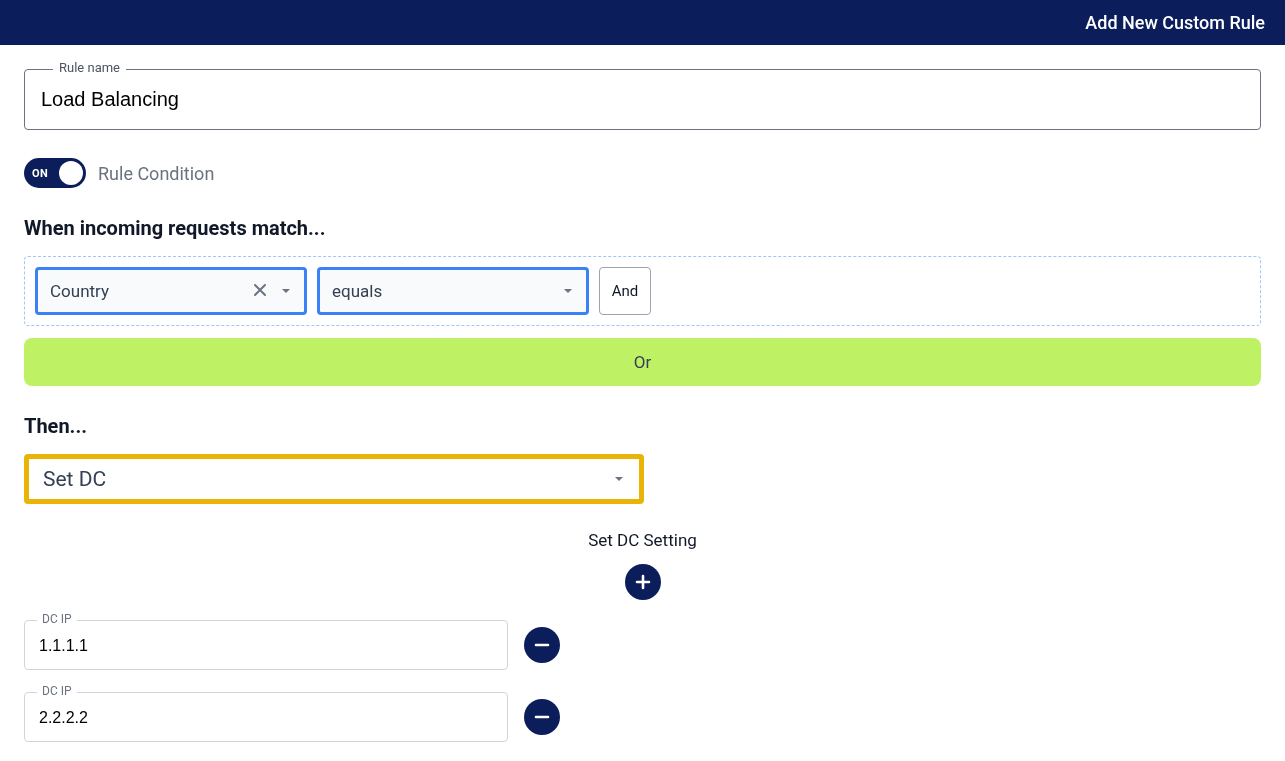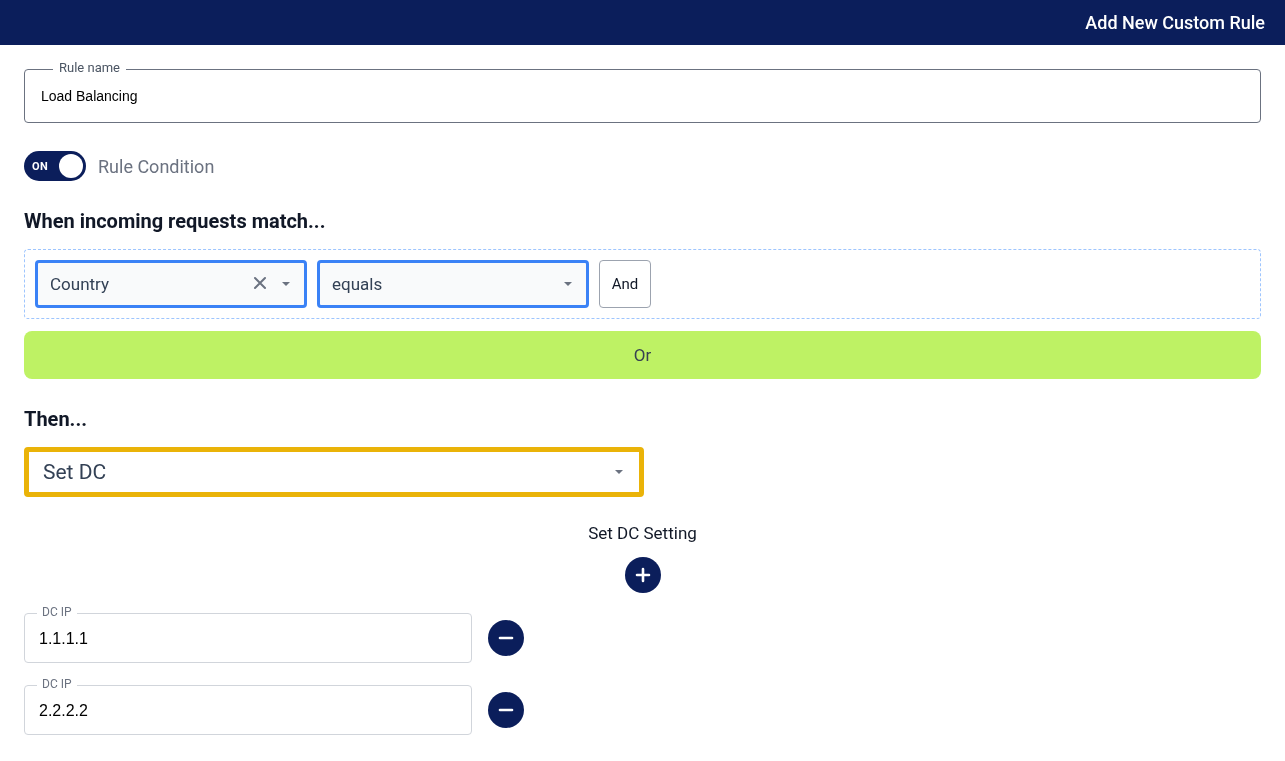--- a/index.html
+++ b/index.html
@@ -35,21 +35,21 @@
     padding: 0 6px;
     font-size: 13px;
     color: #4b5563;
     margin-left: 24px;
   }
   .field-input {
     width: 100%;
     border: none;
     outline: none;
     padding: 18px 16px 18px 16px;
-    font-size: 14px;
+    font-size: 20px;
     background: transparent;
   }
   .toggle-row {
     display: flex;
     align-items: center;
     gap: 12px;
     margin-bottom: 28px;
   }
   .toggle {
     position: relative;
@@ -196,21 +196,21 @@
     flex-direction: column;
     gap: 22px;
   }
   .dc-row {
     display: flex;
     align-items: center;
     gap: 16px;
   }
   .dc-field {
     position: relative;
-    width: 448px;
+    width: 484px;
     border: 1px solid #d1d5db;
     border-radius: 4px;
     background: #fff;
   }
   .dc-field .small-label {
     position: absolute;
     top: -9px;
     left: 12px;
     background: #fff;
     padding: 0 5px;

